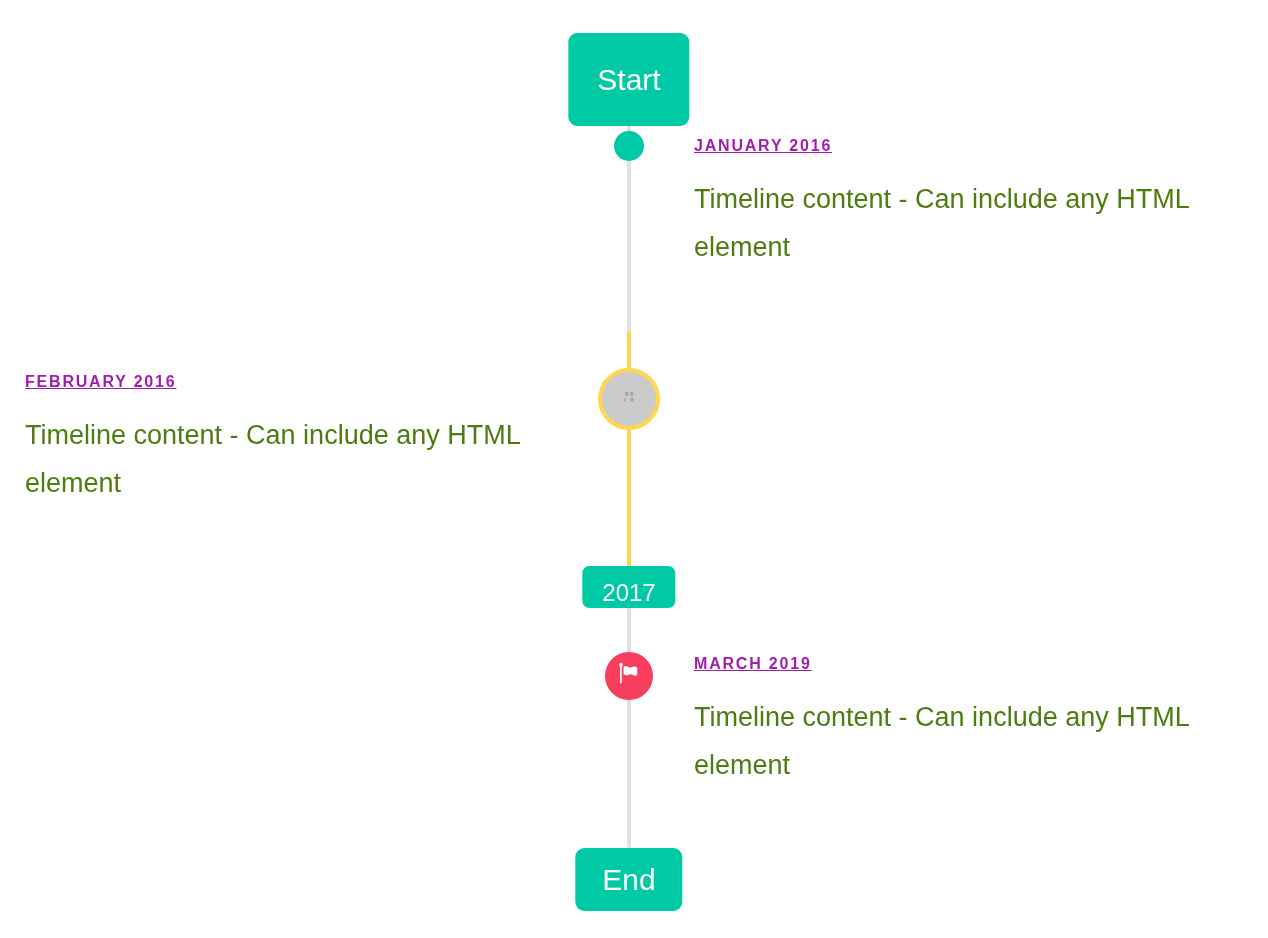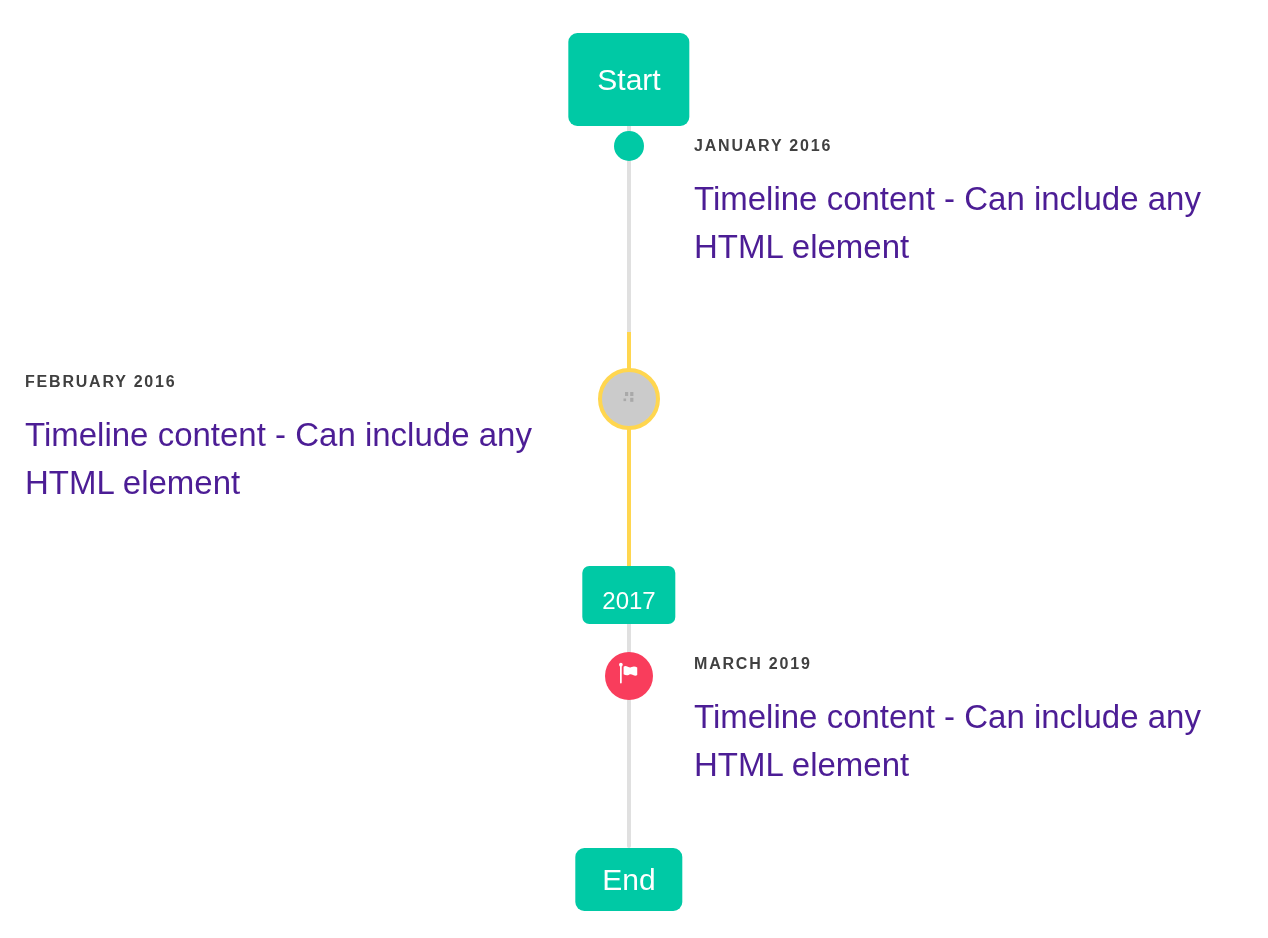--- a/index.html
+++ b/index.html
@@ -51,21 +51,21 @@
     height: 61px;
     line-height: 61px;
     font-size: 30px;
     padding: 16px 29px;
   }
   .badge.year {
     top: 566px;
     height: 34px;
     line-height: 46px;
     font-size: 24px;
-    padding: 12px 20px;
+    padding: 4px 20px;
     border-radius: 7px;
   }
   .badge.end {
     top: 848px;
     height: 63px;
     line-height: 63px;
     font-size: 30px;
     padding: 0 27px;
   }
 
@@ -114,28 +114,29 @@
     left: 694px;
     text-align: left;
   }
   .entry.left {
     right: 703px;
   }
   .entry-date {
     font-size: 16px;
     font-weight: 700;
     letter-spacing: 1.8px;
-    color: #404040;
+    color: #a21caf;
     line-height: 19px;
+    text-decoration: underline;
   }
   .entry-text {
     margin-top: 20px;
-    font-size: 33px;
+    font-size: 27px;
     line-height: 48px;
-    color: #4c1d95;
+    color: #4d7c0f;
     font-weight: 400;
   }
   #entry-january { top: 136px; }
   #entry-february { top: 372px; }
   #entry-march { top: 654px; }
 </style>
 </head>
 <body>
 
 <div class="canvas">

